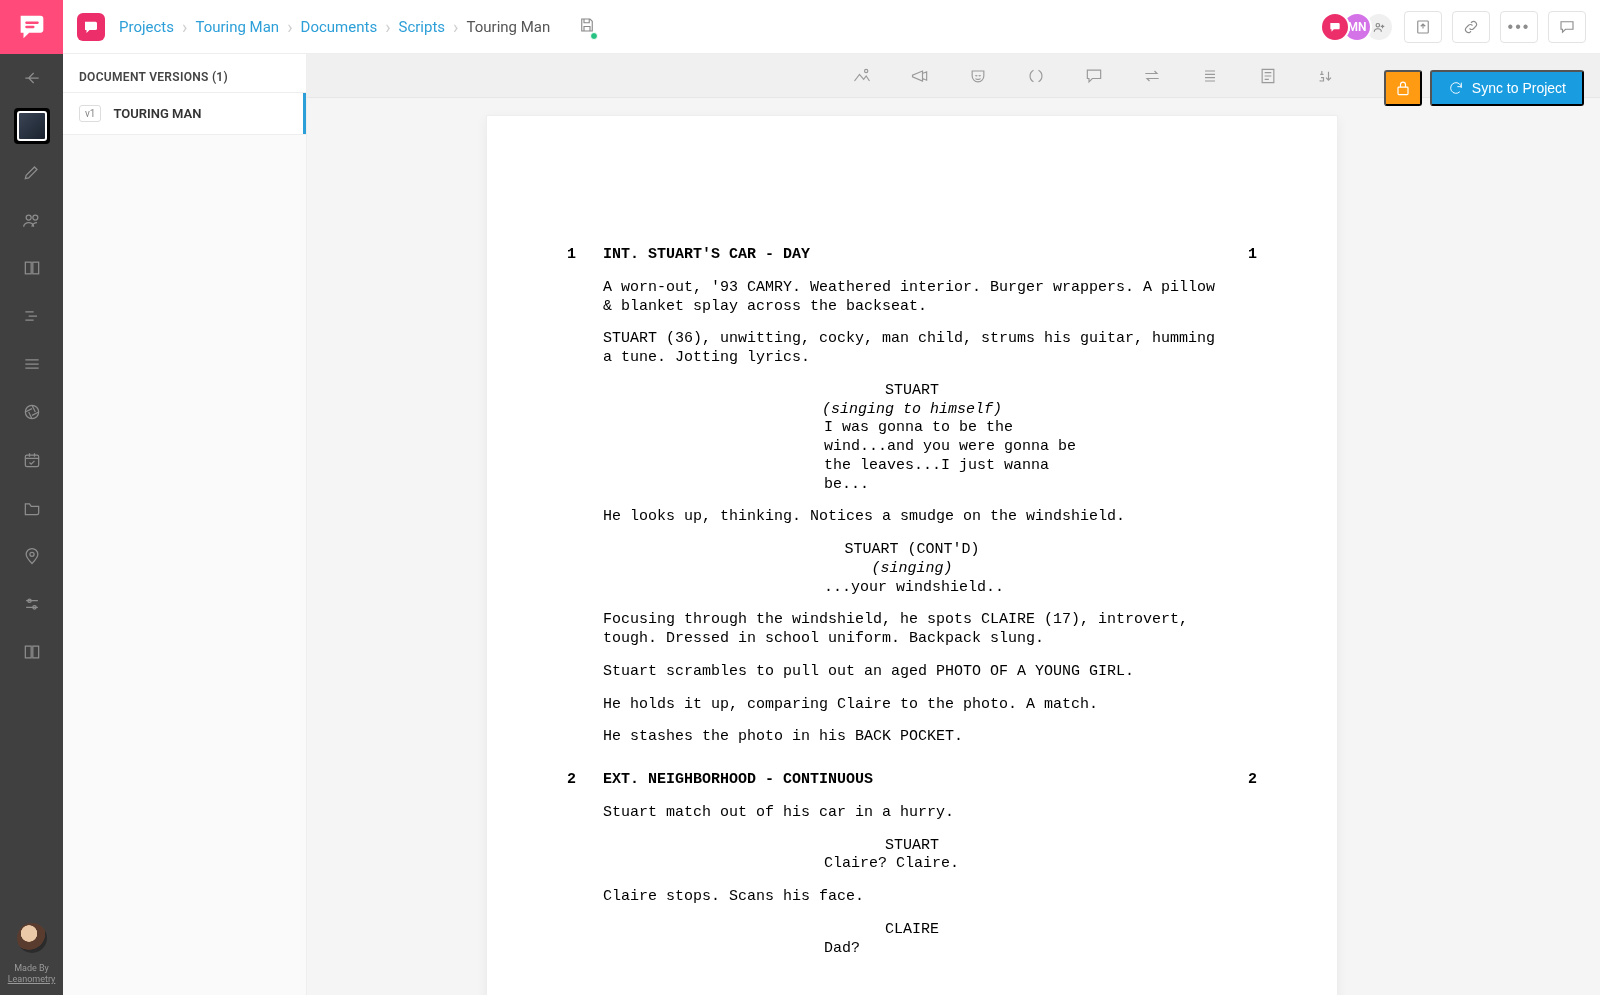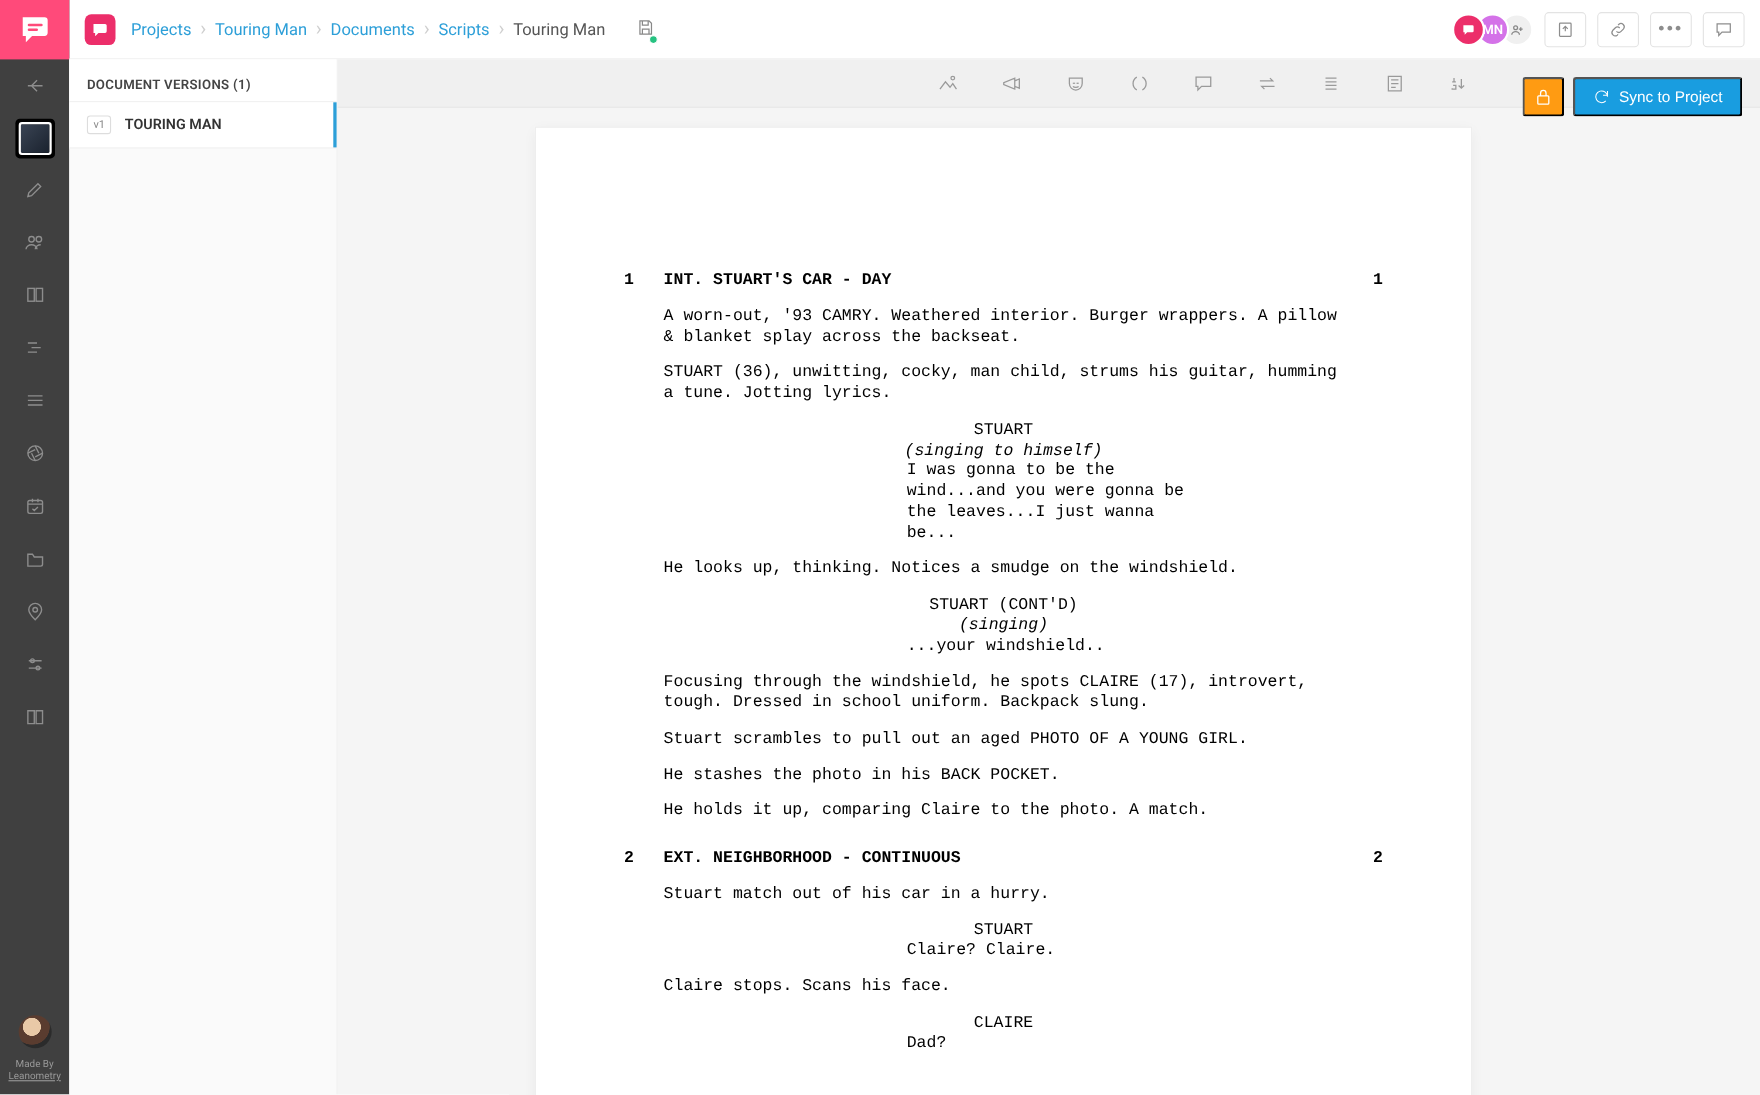--- a/index.html
+++ b/index.html
@@ -325,22 +325,22 @@
               </div>
               <div class="action blk">A worn-out, '93 CAMRY. Weathered interior. Burger wrappers. A pillow &amp; blanket splay across the backseat.</div>
               <div class="action blk">STUART (36), unwitting, cocky, man child, strums his guitar, humming a tune. Jotting lyrics.</div>
               <div class="cue blk"><span class="char">STUART</span><span class="paren">(singing to himself)</span></div>
               <div class="dialog blk">I was gonna to be the wind...and you were gonna be the leaves...I just wanna be...</div>
               <div class="action blk">He looks up, thinking. Notices a smudge on the windshield.</div>
               <div class="cue blk"><span class="char">STUART (CONT'D)</span><span class="paren">(singing)</span></div>
               <div class="dialog blk">...your windshield..</div>
               <div class="action blk">Focusing through the windshield, he spots CLAIRE (17), introvert, tough. Dressed in school uniform. Backpack slung.</div>
               <div class="action blk">Stuart scrambles to pull out an aged PHOTO OF A YOUNG GIRL.</div>
+              <div class="action blk">He holds it up, comparing Claire to the photo. A match.</div>
               <div class="action blk">He stashes the photo in his BACK POCKET.</div>
-              <div class="action blk">He holds it up, comparing Claire to the photo. A match.</div>
             </div>
             <div class="scene">
               <div class="scene-row">
                 <span class="scene-num-l">2</span>
                 <span class="scene-head">EXT. NEIGHBORHOOD - CONTINUOUS</span>
                 <span class="scene-num-r">2</span>
               </div>
               <div class="action blk">Stuart match out of his car in a hurry.</div>
               <div class="cue blk"><span class="char">STUART</span></div>
               <div class="dialog blk">Claire? Claire.</div>

